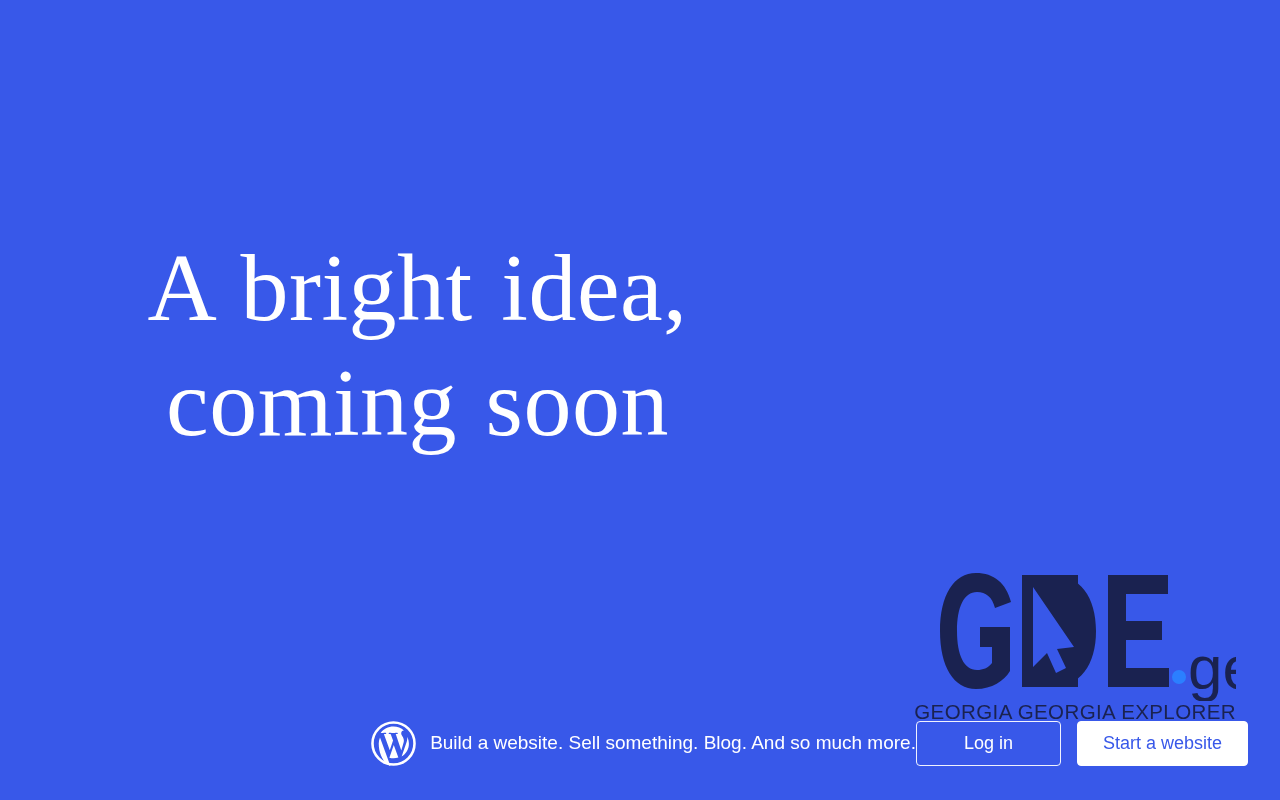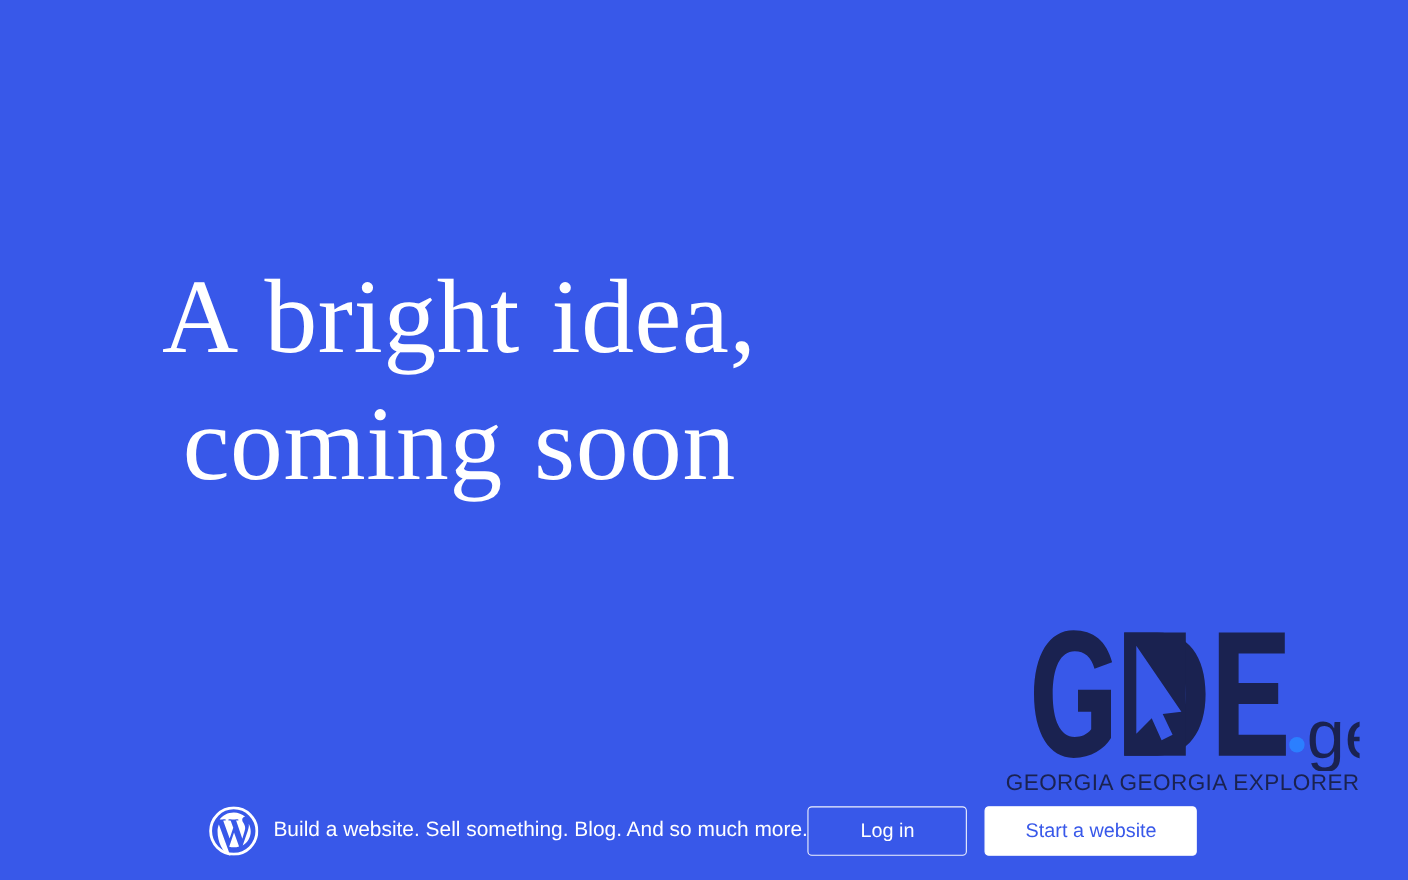--- a/index.html
+++ b/index.html
@@ -60,25 +60,25 @@
     letter-spacing:0.4px;
     white-space:nowrap;
     line-height:1;
     margin-top:1px;
     margin-right:0px;
   }
 
   
   #bottom-bar {
     position:absolute;
-    left:0; right:0; bottom:0;
+    left:0; right:0; bottom:12px;
     height:90px;
     display:flex;
     align-items:center;
-    justify-content:center;
+    justify-content:flex-end;
     padding:0 32px 0 30px;
   }
   #wp-promo {
     display:flex;
     align-items:center;
     gap:14px;
   }
   #wp-logo { display:block; width:45px; height:45px; flex:0 0 auto; }
   #wp-tagline {
     color:#ffffff;
@@ -91,21 +91,21 @@
   #auth-actions {
     display:flex;
     align-items:center;
     gap:16px;
   }
   .btn {
     display:flex;
     align-items:center;
     justify-content:center;
     height:45px;
-    padding:0 36px;
+    padding:0 25px;
     border-radius:4px;
     font-size:18px;
     font-weight:400;
     line-height:1;
     cursor:pointer;
     white-space:nowrap;
     font-family:"Liberation Sans", sans-serif;
   }
   #login-button {
     background:transparent;

